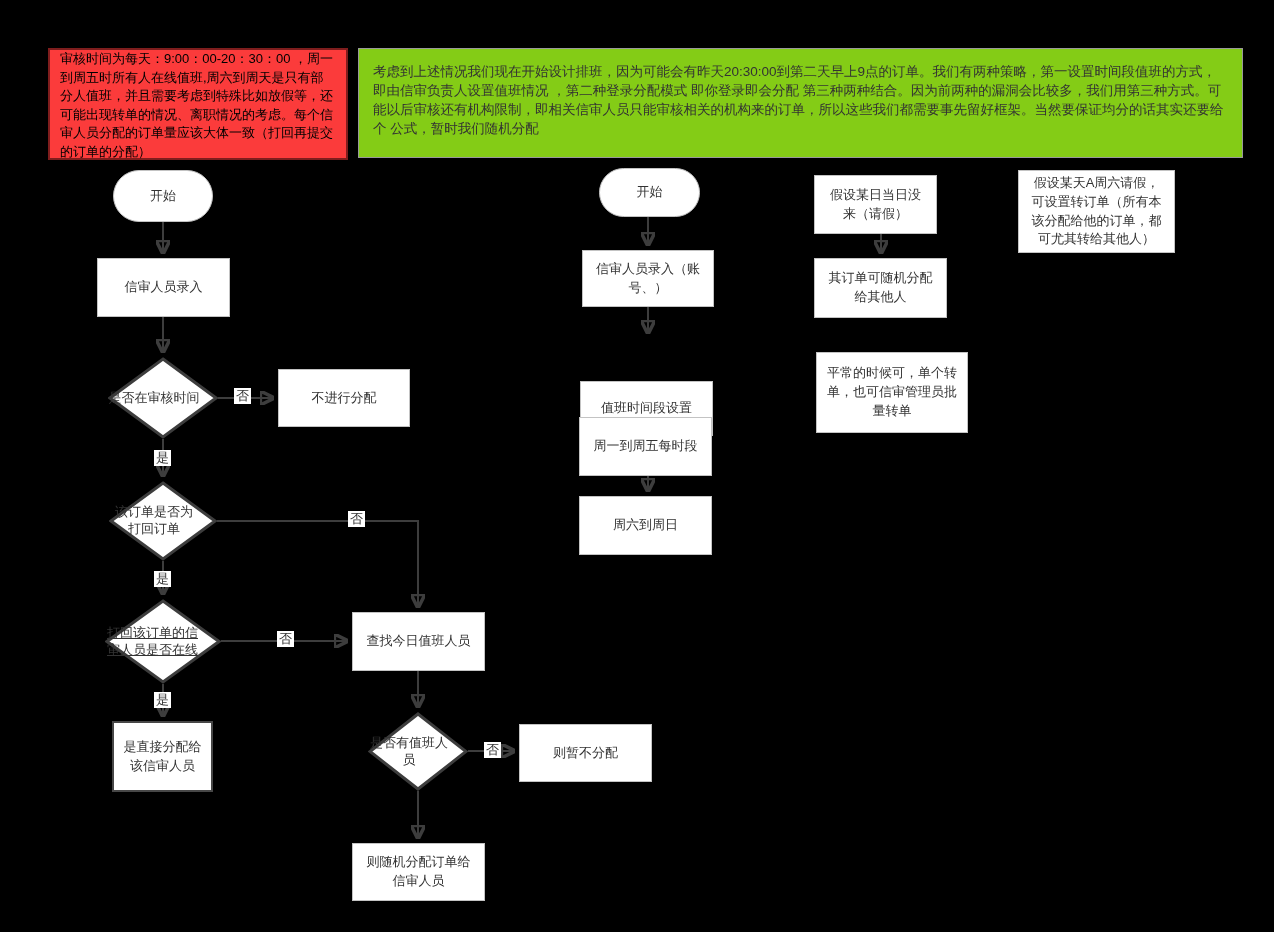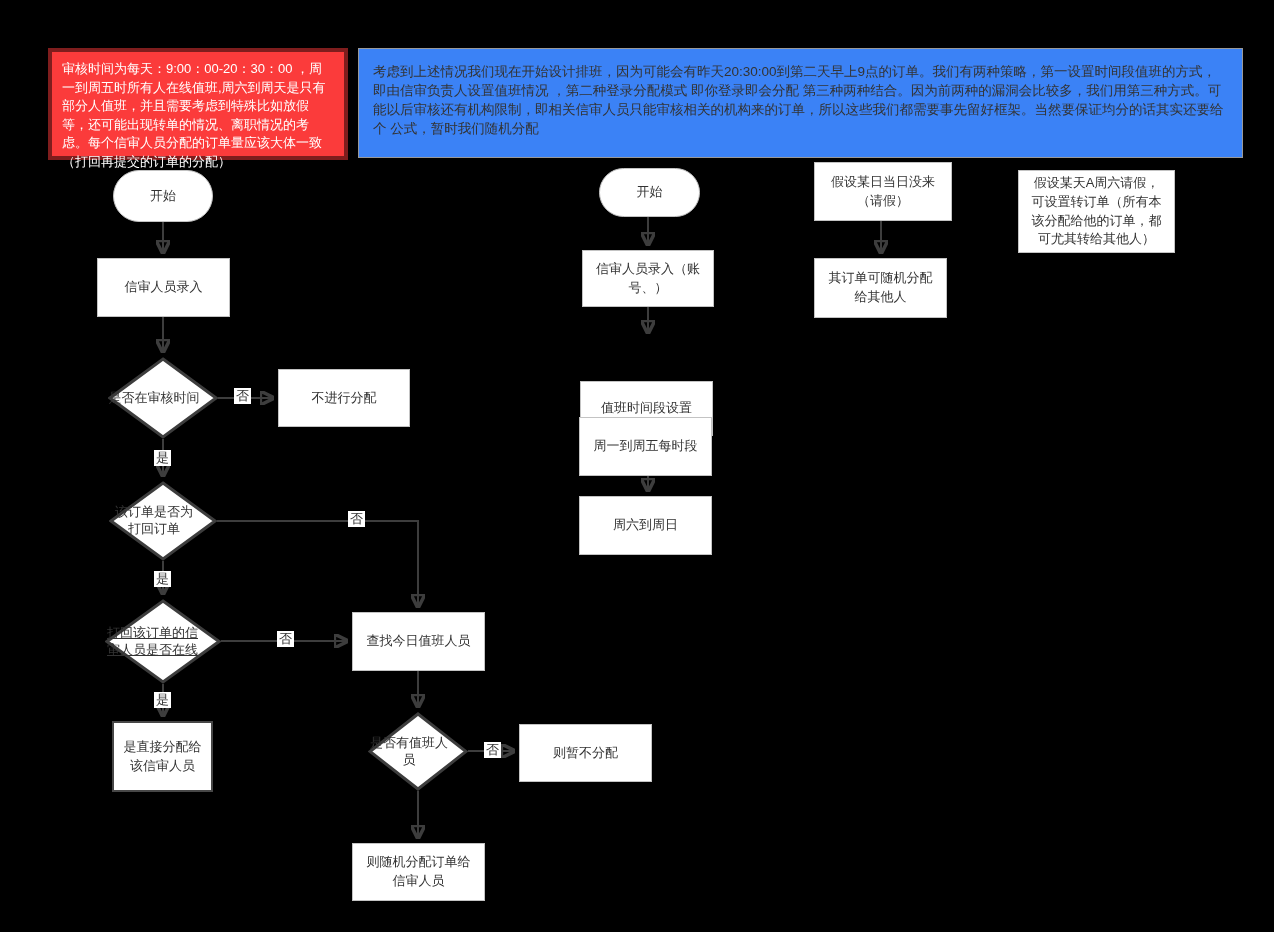--- a/index.html
+++ b/index.html
@@ -25,25 +25,25 @@
   .diamond{
     position:absolute;box-sizing:border-box;
     display:flex;align-items:center;justify-content:flex-start;
     text-align:center;color:#333;font-size:13px;line-height:1.3;
   }
   .diamond svg{position:absolute;left:0;top:0;width:100%;height:100%;}
   .diamond svg polygon{fill:#fff;stroke:#3d3d3d;stroke-width:3;}
   .diamond .dtext{position:relative;z-index:1;display:inline-block;}
   .note{position:absolute;box-sizing:border-box;}
   .note-red{
-    background:#fb3b3b;border:4px solid #7f1d1d;color:#ffffff;
-    font-size:13px;line-height:18.5px;padding:8px 10px;
+    background:#fb3b3b;border:2px solid #7f1d1d;color:#000000;
+    font-size:13px;line-height:18.5px;padding:0 10px;
   }
   .note-white{
-    background:#3b82f6;border:1px solid #999;color:#333;
+    background:#84cc16;border:1px solid #999;color:#333;
     font-size:13.5px;line-height:19px;padding:13px 14px;
   }
   .edge-label{
     position:absolute;background:#fff;color:#333;
     font-size:13px;line-height:16px;padding:0 2px;z-index:2;
   }
 </style>
 </head>
 <body>
 
@@ -122,24 +122,25 @@
   <div class="node stadium" style="left:599px;top:168px;width:101px;height:49px;border-radius:25px;">开始</div>
 
   <div class="node" style="left:582px;top:250px;width:132px;height:57px;">信审人员录入（账号、）</div>
 
   <div class="node" style="left:580px;top:338px;width:133px;height:55px;margin-top:43px;">值班时间段设置</div>
 
   <div class="node" style="left:579px;top:417px;width:133px;height:59px;">周一到周五每时段</div>
 
   <div class="node" style="left:579px;top:496px;width:133px;height:59px;text-align:center;">周六到周日</div>
 
-  <div class="node" style="left:814px;top:162px;width:138px;height:59px;">假设某日当日没来（请假）</div>
+  <div class="node" style="left:814px;top:175px;width:123px;height:59px;">假设某日当日没来（请假）</div>
 
   <div class="node" style="left:814px;top:258px;width:133px;height:60px;">其订单可随机分配给其他人</div>
 
+  <div class="node" style="left:816px;top:352px;width:152px;height:81px;">平常的时候可，单个转单，也可信审管理员批量转单</div>
 
   <div class="node" style="left:1018px;top:170px;width:157px;height:83px;">假设某天A周六请假，可设置转订单（所有本该分配给他的订单，都可尤其转给其他人）</div>
 
   <div class="edge-label" style="left:234px;top:388px;">否</div>
   <div class="edge-label" style="left:154px;top:450px;">是</div>
   <div class="edge-label" style="left:348px;top:511px;">否</div>
   <div class="edge-label" style="left:154px;top:571px;">是</div>
   <div class="edge-label" style="left:277px;top:631px;">否</div>
   <div class="edge-label" style="left:154px;top:692px;">是</div>
   <div class="edge-label" style="left:484px;top:742px;">否</div>

